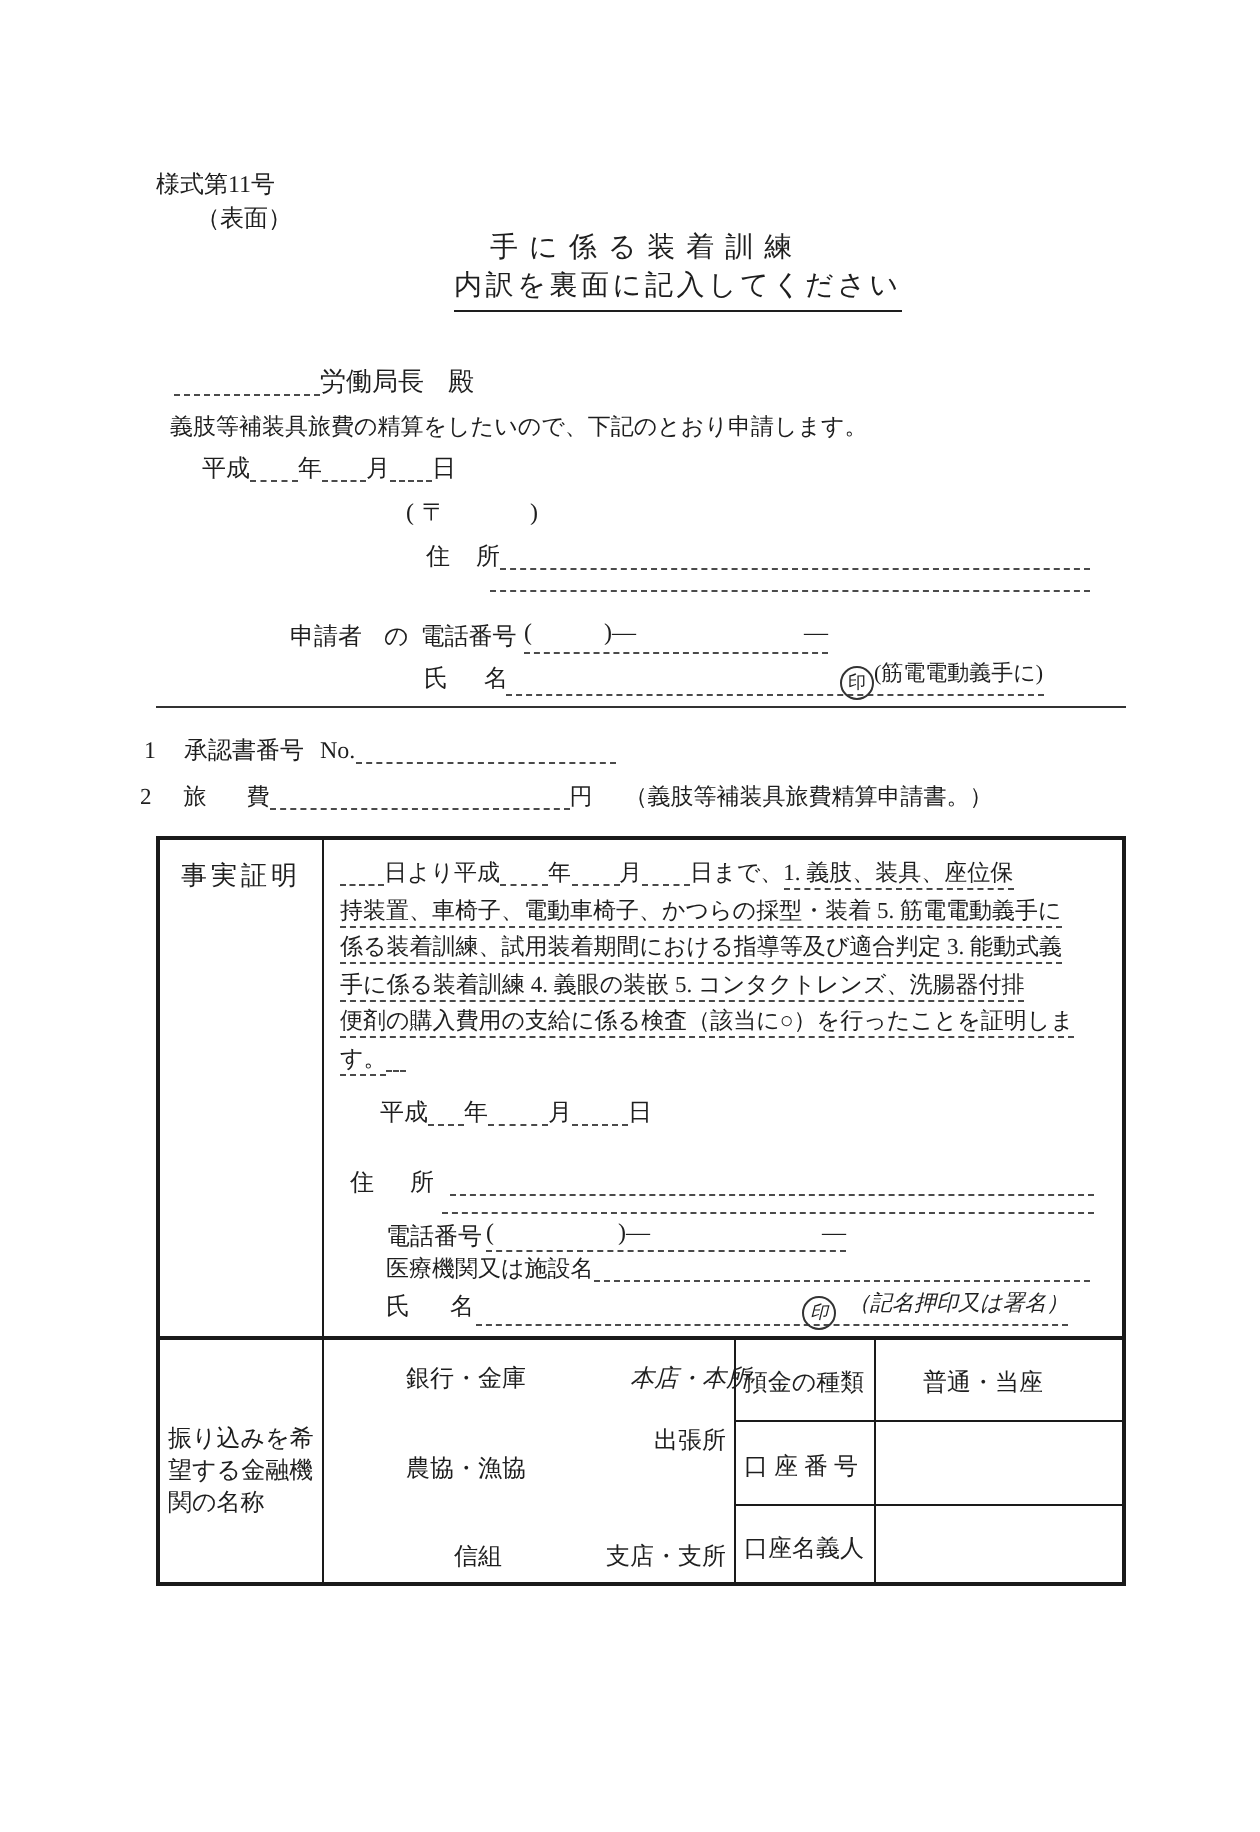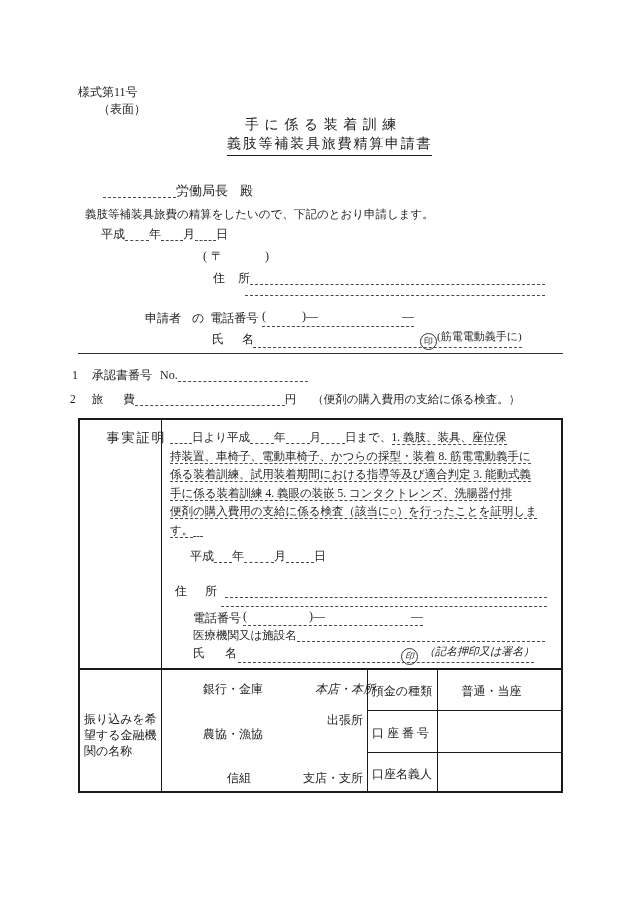--- a/index.html
+++ b/index.html
@@ -6,21 +6,21 @@
   .page{
     position:relative;width:630px;height:916px;margin:0 auto;
     background:#ffffff;color:#1e1e1e;
     font-family:"Liberation Serif","DejaVu Serif",serif;
     overflow:hidden;
   }
   .t{position:absolute;white-space:nowrap;line-height:16px;font-size:12px;}
   .fs11{font-size:11px;}
   .fs115{font-size:11.5px;}
   .fs12{font-size:12px;}
-  .fs13{font-size:13px;margin-left:16px;}
+  .fs13{font-size:13px;}
   .fs14{font-size:14px;}
   .ls2{letter-spacing:2px;}
   .title1{letter-spacing:5.5px;}
   .title2{letter-spacing:1.8px;border-bottom:1px solid #1e1e1e;padding-bottom:3px;}
   .blank{display:inline-block;border-bottom:1px dashed #4a4a4a;height:12px;vertical-align:-3px;}
   .sp{display:inline-block;height:1px;}
   .du{border-bottom:1px dashed #4a4a4a;padding-bottom:1px;}
   .duwrap{position:absolute;white-space:nowrap;border-bottom:1px dashed #4a4a4a;}
   .seal{
     display:inline-flex;align-items:center;justify-content:center;
@@ -38,21 +38,21 @@
   .banklabel{line-height:16px;}
 </style>
 </head>
 <body>
 
 <div class="page">
 
   <div class="t fs12" style="left:78px;top:84px;text-align:right;">様式第11号</div>
   <div class="t fs12" style="left:78px;top:101px;margin-left:20px;">（表面）</div>
   <div class="t fs14 title1" style="left:245px;top:117px;">手に係る装着訓練</div>
-  <div class="t fs14 title2" style="left:227px;top:136px;">義肢等補装具旅費精算申請書</div>
+  <div class="t fs14 title2" style="left:227px;top:136px;">内訳を裏面に記入してください</div>
 
   <div class="t fs13" style="left:87px;top:183px;"><span class="blank" style="width: 73px;"></span><span>労働局長</span><span class="sp" style="width: 12px;"></span><span>殿</span></div>
 
   <div class="t fs115" style="left:85px;top:206px;">義肢等補装具旅費の精算をしたいので、下記のとおり申請します。</div>
 
   <div class="t fs12" style="left:101px;top:226px;"><span>平成</span><span class="blank" style="width: 24px;"></span><span>年</span><span class="blank" style="width: 22px;"></span><span>月</span><span class="blank" style="width: 21px;"></span><span>日</span></div>
 
   <div class="t fs12" style="left:203px;top:248px;"><span>(</span><span class="sp" style="width: 4px;"></span><span>〒</span><span class="sp" style="width: 42px;"></span><span>)</span></div>
   <div class="t fs12" style="left:213px;top:270px;"><span>住</span><span class="sp" style="width: 13px;"></span><span>所</span></div>
   <div class="t" style="left:250px;top:270px;"><span class="blank" style="width: 295px;"></span></div>
@@ -60,35 +60,35 @@
   <div class="t fs12" style="left:145px;top:310px;"><span>申請者</span><span class="sp" style="width: 11px;"></span><span>の</span><span class="sp" style="width: 6px;"></span><span>電話番号</span></div>
   <div class="duwrap fs12" style="left:262px;top:309px;height:17px;"><span>(</span><span class="sp" style="width: 36px;"></span><span>)—</span><span class="sp" style="width: 84px;"></span><span>—</span></div>
   <div class="t fs12" style="left:212px;top:331px;"><span>氏</span><span class="sp" style="width: 18px;"></span><span>名</span></div>
   <div class="duwrap fs11" style="left:253px;top:329px;height:18px;">
     <span class="sp" style="width:167px;"></span><span class="seal">印</span><span>(筋電電動義手に)</span>
   </div>
 
   <div class="hr" style="left:78px;top:353px;width:485px;"></div>
 
   <div class="t fs12" style="left:72px;top:367px;"><span>1</span><span class="sp" style="width: 14px;"></span><span>承認書番号</span><span class="sp" style="width: 8px;"></span><span>No.</span><span class="blank" style="width: 130px;"></span></div>
-  <div class="t fs115" style="left:70px;top:391px;"><span>2</span><span class="sp" style="width: 16px;"></span><span>旅</span><span class="sp" style="width: 20px;"></span><span>費</span><span class="blank" style="width: 150px;"></span><span>円</span><span class="sp" style="width: 16px;"></span><span>（便剤の購入費用の支給に係る検査。）</span></div>
+  <div class="t fs115" style="left:70px;top:391px;"><span>2</span><span class="sp" style="width: 16px;"></span><span>旅</span><span class="sp" style="width: 20px;"></span><span>費</span><span class="blank" style="width: 150px;"></span><span>円</span><span class="sp" style="width: 16px;"></span><span>（義肢等補装具旅費精算申請書。）</span></div>
 
   <div class="box">
 
     <div class="vline" style="left:81px;top:0;height:371px;"></div>
     <div class="hthick" style="left:0;top:248px;width:481px;"></div>
     <div class="vline" style="left:287px;top:250px;height:121px;"></div>
     <div class="vline" style="left:357px;top:250px;height:121px;"></div>
     <div class="hline" style="left:287px;top:290px;width:194px;"></div>
     <div class="hline" style="left:287px;top:332px;width:194px;"></div>
 
     <div class="t fs13 ls2 cellcenter" style="left:0;top:10px;width:81px;">事実証明</div>
     <div class="factlines">
         <div class="fline"><span class="blank" style="width: 22px;"></span><span>日より平成</span><span class="blank" style="width: 24px;"></span><span>年</span><span class="blank" style="width: 24px;"></span><span>月</span><span class="blank" style="width: 24px;"></span><span>日まで、</span><span class="du">1. 義肢、装具、座位保</span></div>
-        <div class="fline"><span class="du">持装置、車椅子、電動車椅子、かつらの採型・装着 8. 筋電電動義手に</span></div>
+        <div class="fline"><span class="du">持装置、車椅子、電動車椅子、かつらの採型・装着 5. 筋電電動義手に</span></div>
         <div class="fline"><span class="du">係る装着訓練、試用装着期間における指導等及び適合判定 3. 能動式義</span></div>
         <div class="fline"><span class="du">手に係る装着訓練 4. 義眼の装嵌 5. コンタクトレンズ、洗腸器付排</span></div>
         <div class="fline"><span class="du">便剤の購入費用の支給に係る検査（該当に○）を行ったことを証明しま</span></div>
         <div class="fline"><span class="du">す。</span><span class="blank" style="width: 10px;"></span></div>
       </div>
 
     <div class="t fs12" style="left:110px;top:128px;"><span>平成</span><span class="blank" style="width: 18px;"></span><span>年</span><span class="blank" style="width: 30px;"></span><span>月</span><span class="blank" style="width: 28px;"></span><span>日</span></div>
     <div class="t fs12" style="left:95px;top:163px;"><span>住</span><span class="sp" style="width: 18px;"></span><span>所</span></div>
     <div class="t" style="left:145px;top:163px;"><span class="blank" style="width: 322px;"></span></div>
     <div class="t" style="left:141px;top:172px;"><span class="blank" style="width: 326px;"></span></div>

